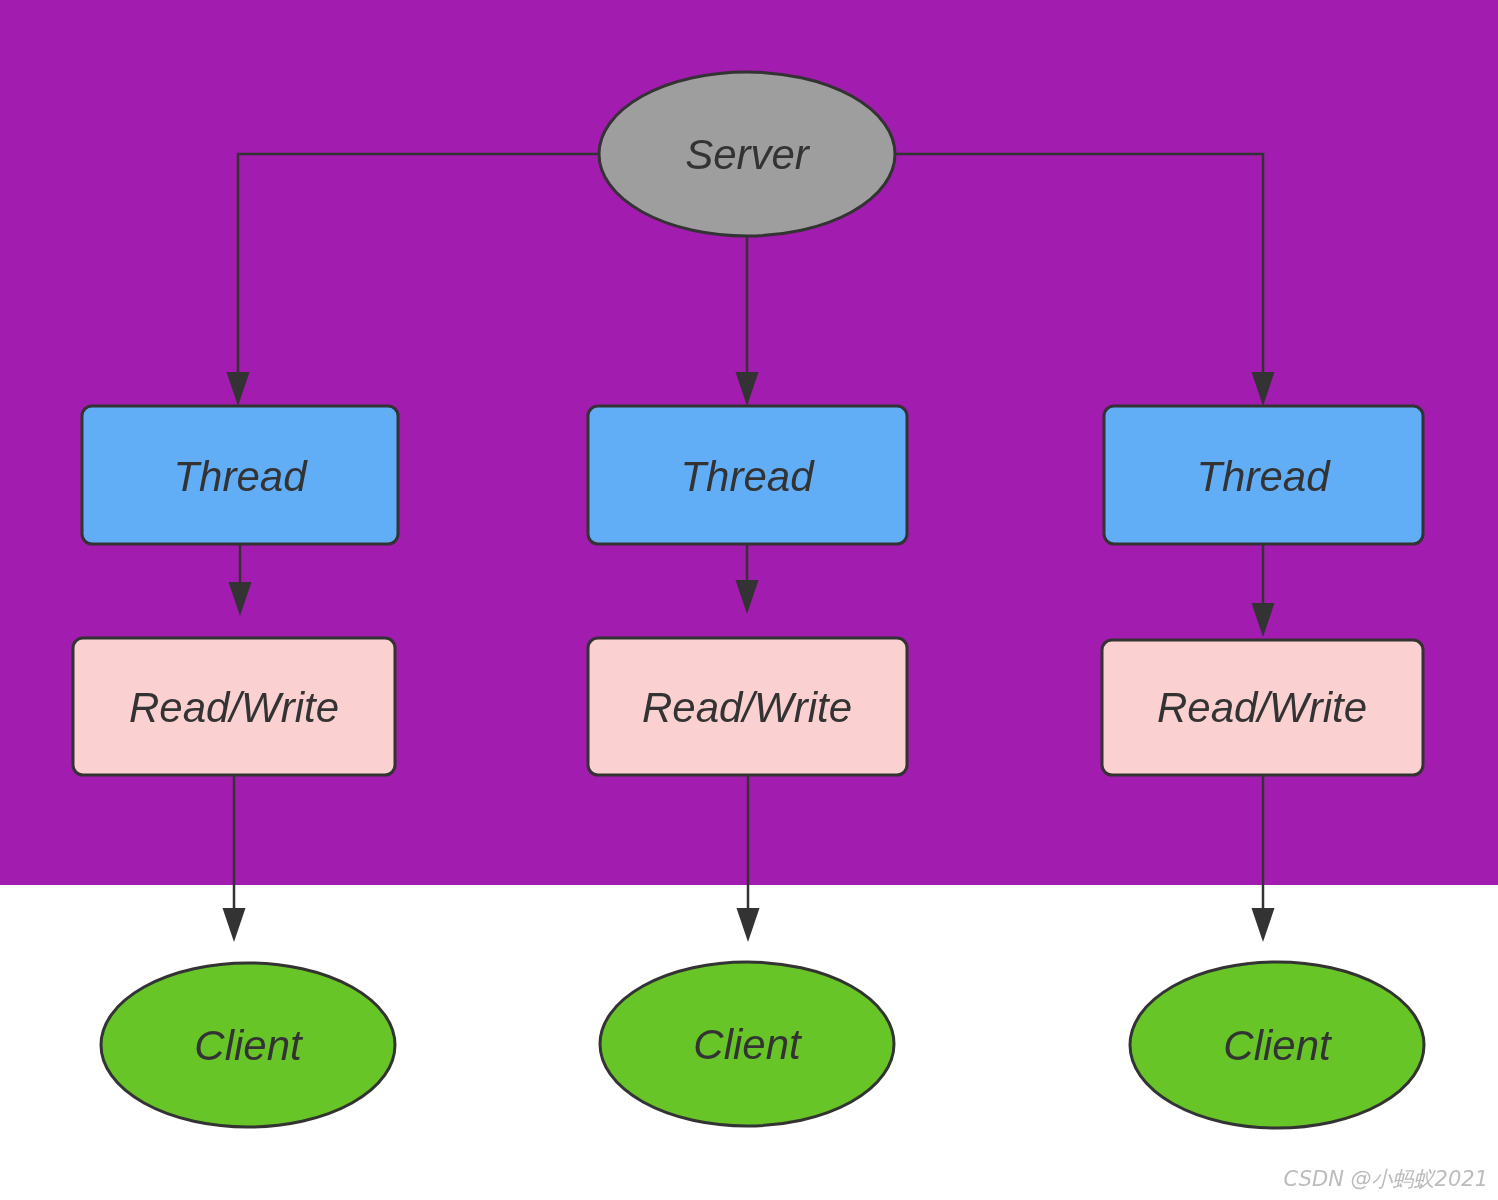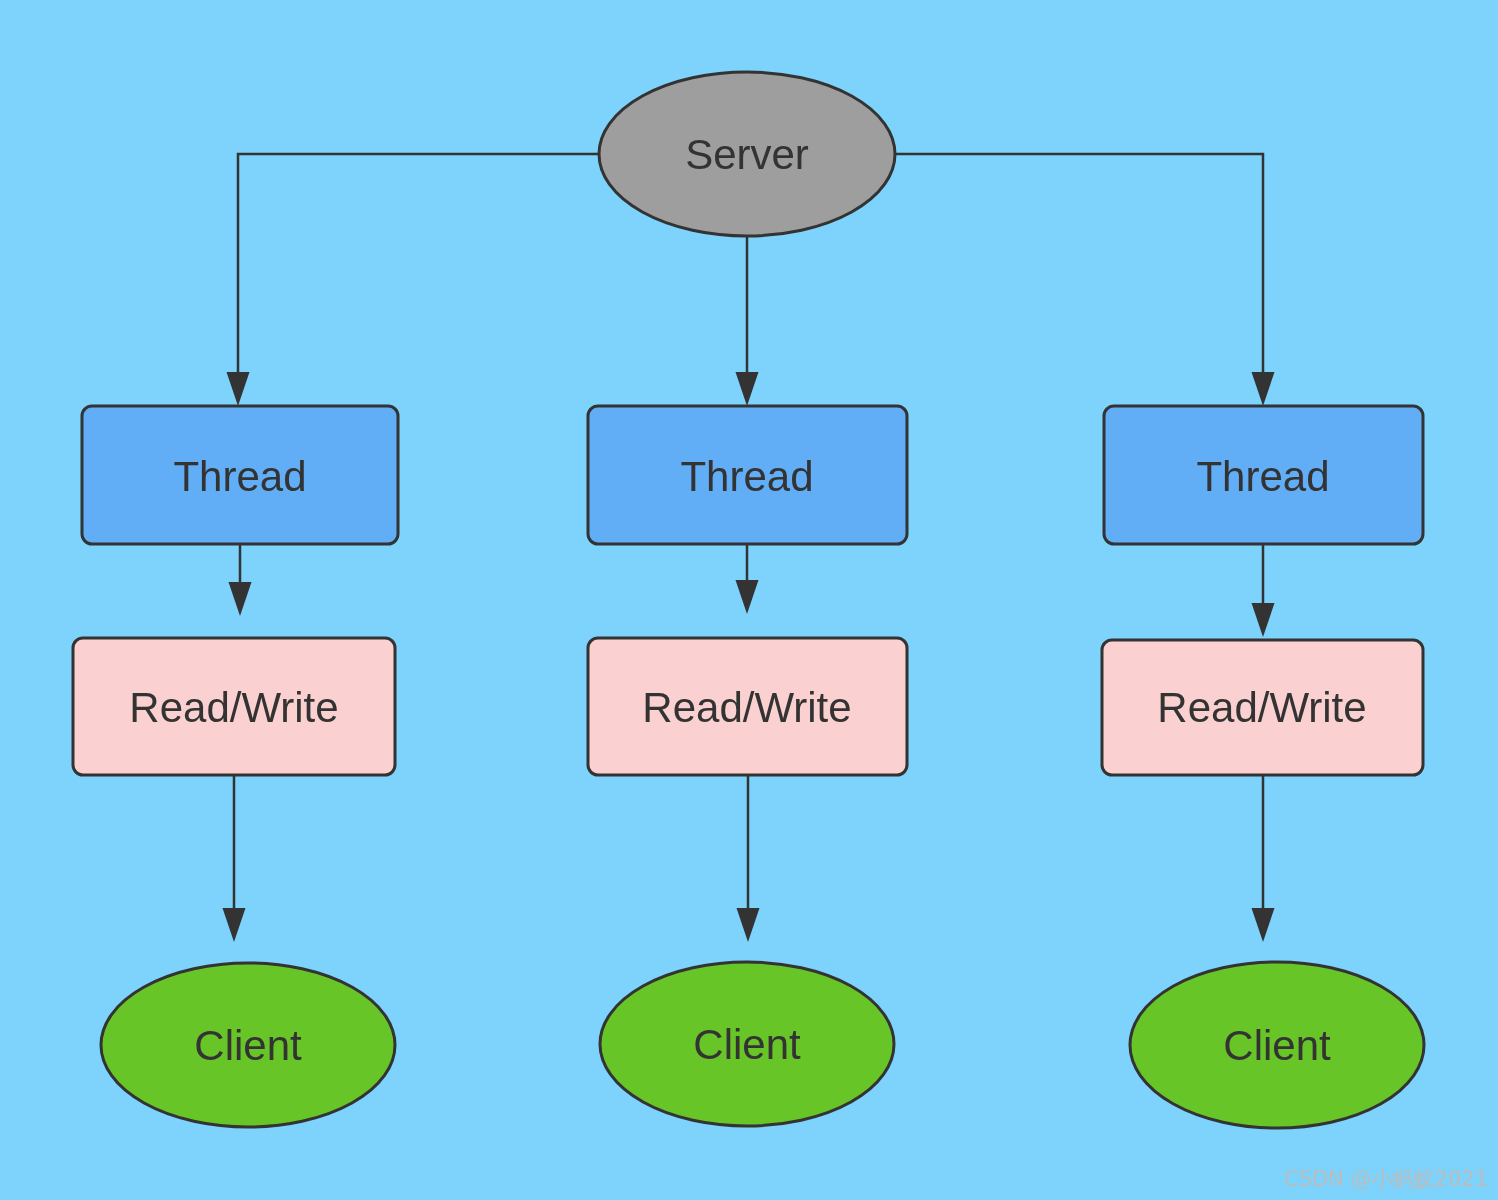--- a/index.html
+++ b/index.html
@@ -7,22 +7,23 @@
     padding: 0;
     background: #ffffff;
     width: 1498px;
     height: 1200px;
     overflow: hidden;
     font-family: "Liberation Sans", "DejaVu Sans", sans-serif;
   }
   .canvas {
     position: relative;
     width: 1498px;
-    height: 1200px;
-    background: #7dd3fc;
+    height: 885px;
+    background: #a21caf;
+    font-style: italic;
   }
   svg { display: block; }
   .node-label {
     font-family: "Liberation Sans", "DejaVu Sans", sans-serif;
     font-size: 42px;
   }
   .watermark-text {
     font-family: "DejaVu Sans", "Liberation Sans", sans-serif;
     font-size: 21px;
   }

